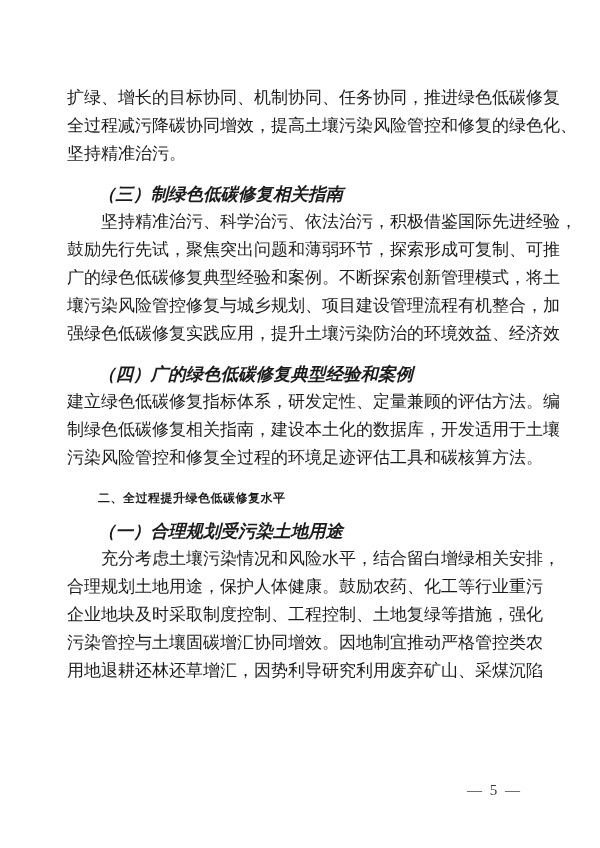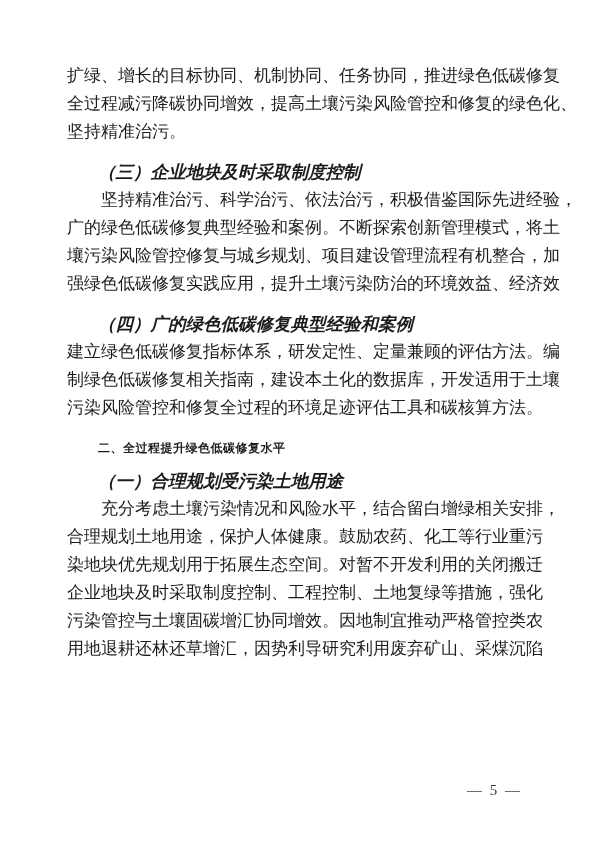--- a/index.html
+++ b/index.html
@@ -12,21 +12,21 @@
     width: 600px;
     height: 848px;
     background: #ffffff;
     overflow: hidden;
     font-family: "Liberation Serif", serif;
     color: #1c1c1c;
   }
   .content {
     position: absolute;
     left: 67px;
-    top: 62px;
+    top: 84px;
     width: 466px;
   }
   .line {
     height: 28px;
     line-height: 28px;
     font-size: 17px;
     text-align: justify;
     text-align-last: justify;
     white-space: nowrap;
     letter-spacing: 0;
@@ -74,38 +74,38 @@
 </head>
 <body>
 
 <div class="page">
   <div class="content">
       <div class="para">
         <div class="line">扩绿、增长的目标协同、机制协同、任务协同，推进绿色低碳修复</div>
         <div class="line">全过程减污降碳协同增效，提高土壤污染风险管控和修复的绿色化、</div>
         <div class="line last">坚持精准治污。</div>
       </div>
-      <div class="heading h-kai">（三）企业地块及时采取制度控制</div>
+      <div class="heading h-kai">（三）制绿色低碳修复相关指南</div>
       <div class="para">
         <div class="line indent">坚持精准治污、科学治污、依法治污，积极借鉴国际先进经验，</div>
+        <div class="line">鼓励先行先试，聚焦突出问题和薄弱环节，探索形成可复制、可推</div>
         <div class="line">广的绿色低碳修复典型经验和案例。不断探索创新管理模式，将土</div>
         <div class="line">壤污染风险管控修复与城乡规划、项目建设管理流程有机整合，加</div>
         <div class="line">强绿色低碳修复实践应用，提升土壤污染防治的环境效益、经济效</div>
       </div>
       <div class="heading h-kai">（四）广的绿色低碳修复典型经验和案例</div>
       <div class="para">
         <div class="line">建立绿色低碳修复指标体系，研发定性、定量兼顾的评估方法。编</div>
         <div class="line">制绿色低碳修复相关指南，建设本土化的数据库，开发适用于土壤</div>
         <div class="line last">污染风险管控和修复全过程的环境足迹评估工具和碳核算方法。</div>
       </div>
       <div class="heading h-hei">二、全过程提升绿色低碳修复水平</div>
       <div class="heading h-kai">（一）合理规划受污染土地用途</div>
       <div class="para">
         <div class="line indent">充分考虑土壤污染情况和风险水平，结合留白增绿相关安排，</div>
         <div class="line">合理规划土地用途，保护人体健康。鼓励农药、化工等行业重污</div>
-        <div class="line">染地块优先规划用于拓展生态空间。对暂不开发利用的关闭搬迁</div>
         <div class="line">企业地块及时采取制度控制、工程控制、土地复绿等措施，强化</div>
         <div class="line">污染管控与土壤固碳增汇协同增效。因地制宜推动严格管控类农</div>
         <div class="line">用地退耕还林还草增汇，因势利导研究利用废弃矿山、采煤沉陷</div>
       </div>
     </div>
   <div class="page-footer">— 5 —</div>
 </div>
 
 </body></html>

